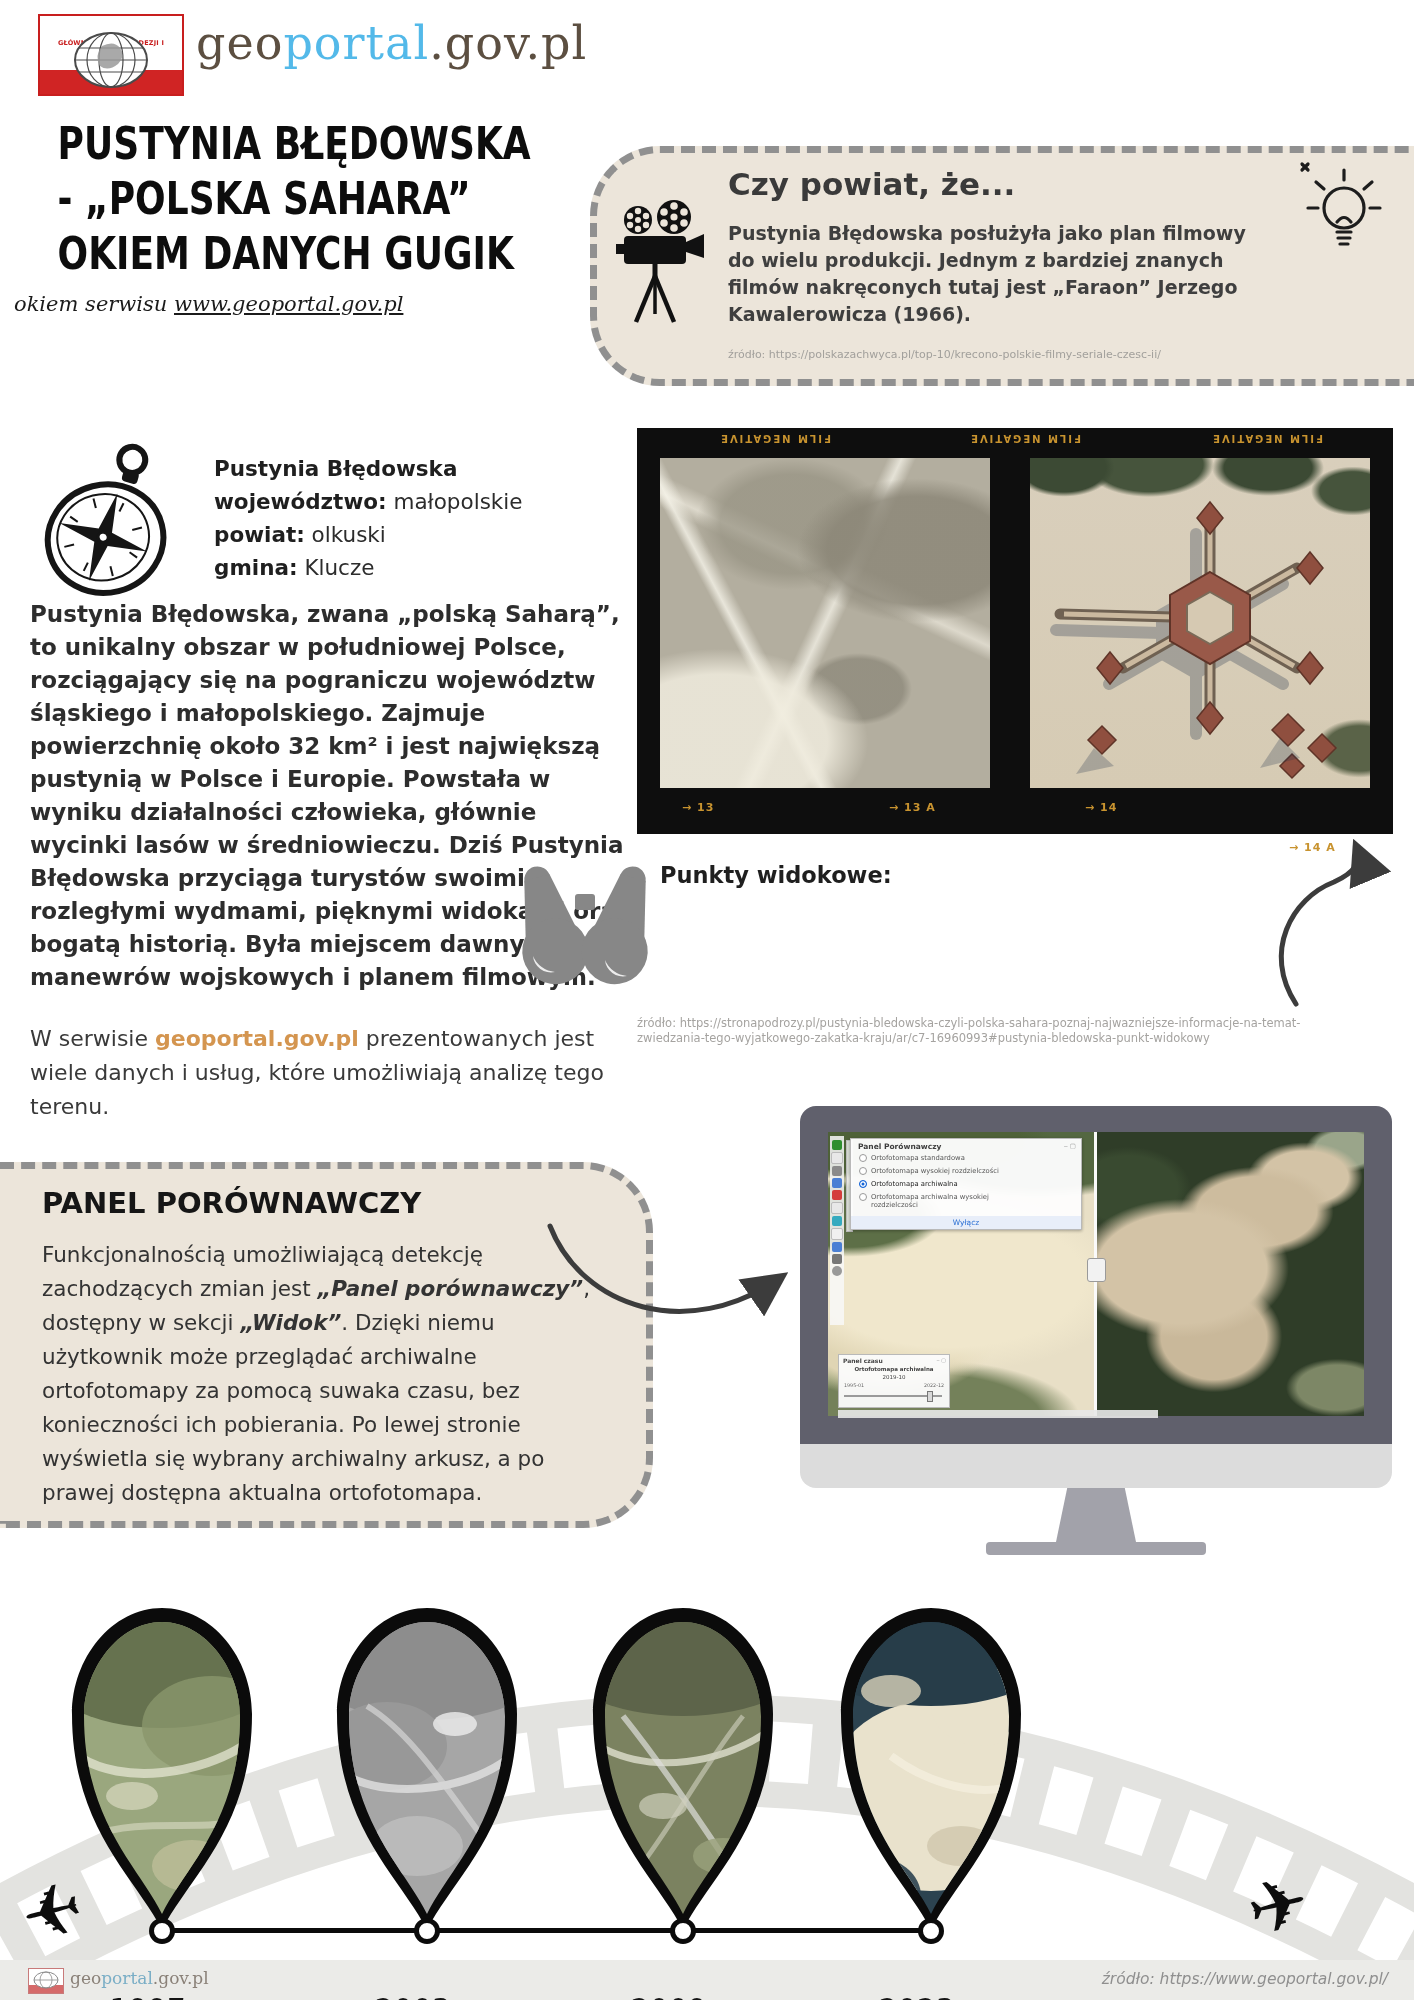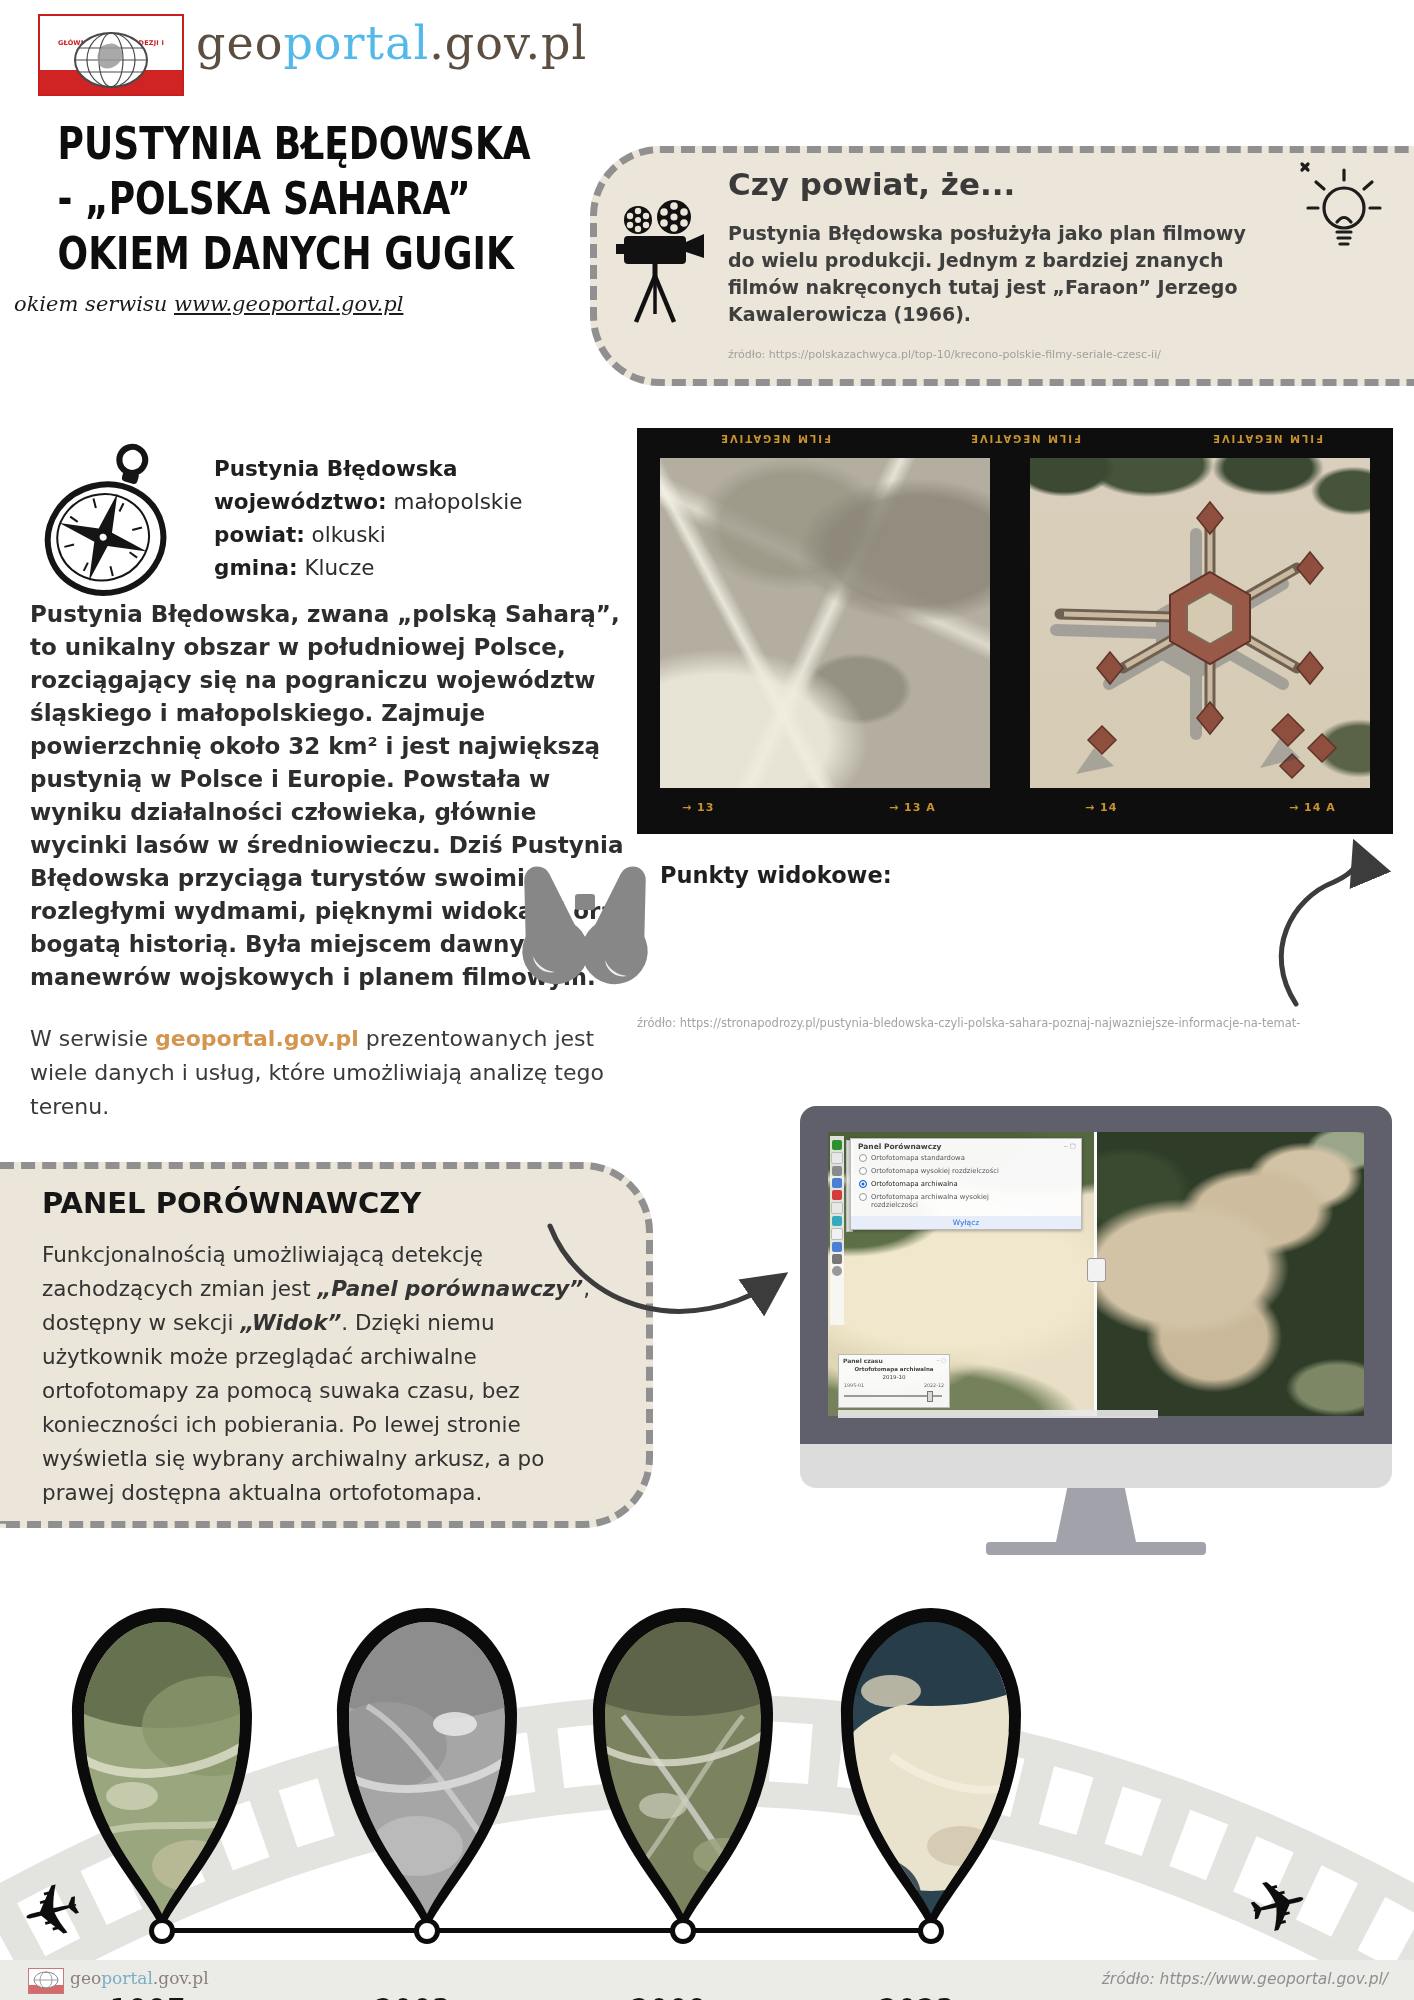--- a/index.html
+++ b/index.html
@@ -320,21 +320,21 @@
         </g>
         <g opacity=".25" fill="#20304a">
           <polygon points="250,280 230,310 270,300"></polygon>
             <polygon points="64,290 46,316 84,308"></polygon>
         </g>
       </svg>
     </div>
     <div class="abs frame-label" style="left:45px;">→ 13</div>
     <div class="abs frame-label" style="left:252px;">→ 13 A</div>
     <div class="abs frame-label" style="left:448px;">→ 14</div>
-    <div class="abs frame-label" style="left:652px;">→ 14 A</div>
+    <div class="abs frame-label" style="left:652px;margin-top:40px;">→ 14 A</div>
   </div>
 
   <svg class="abs" style="left:505px;top:856px;" width="160" height="140" viewBox="0 0 160 140">
     <g fill="#878787">
       <g transform="rotate(-14 44 70)">
         <circle cx="44" cy="22" r="13"></circle>
         <polygon points="31,20 57,20 70,78 18,78"></polygon>
         <circle cx="44" cy="96" r="33"></circle>
       </g>
       <g transform="rotate(14 116 70)">
@@ -343,20 +343,21 @@
         <circle cx="116" cy="96" r="33"></circle>
       </g>
       <rect x="70" y="38" width="20" height="16" rx="3"></rect>
     </g>
     <path d="M28,100 a18,18 0 0 0 22,16 a26,26 0 0 1 -22,-16" fill="#ffffff" opacity=".85"></path>
     <path d="M100,104 a18,18 0 0 0 22,16 a26,26 0 0 1 -22,-16" fill="#ffffff" opacity=".85"></path>
   </svg>
   <div class="abs vp-title">Punkty widokowe:</div>
   <div class="abs vp-src">
     <div>źródło: https://stronapodrozy.pl/pustynia-bledowska-czyli-polska-sahara-poznaj-najwazniejsze-informacje-na-temat-</div>
+    <div>zwiedzania-tego-wyjatkowego-zakatka-kraju/ar/c7-16960993#pustynia-bledowska-punkt-widokowy</div>
   </div>
 
   <div class="abs cmp-box"></div>
   <div class="abs cmp-title">PANEL PORÓWNAWCZY</div>
   <div class="abs cmp-body">
     <span>Funkcjonalnością umożliwiającą detekcję zachodzących zmian jest </span><span class="bi">„Panel porównawczy”</span><span>, dostępny w sekcji </span><span class="bi">„Widok”</span><span>. Dzięki niemu użytkownik może przeglądać archiwalne ortofotomapy za pomocą suwaka czasu, bez konieczności ich pobierania. Po lewej stronie wyświetla się wybrany archiwalny arkusz, a po prawej dostępna aktualna ortofotomapa.</span>
   </div>
 
   <div class="abs mon-frame"></div>
   <div class="abs screen">

